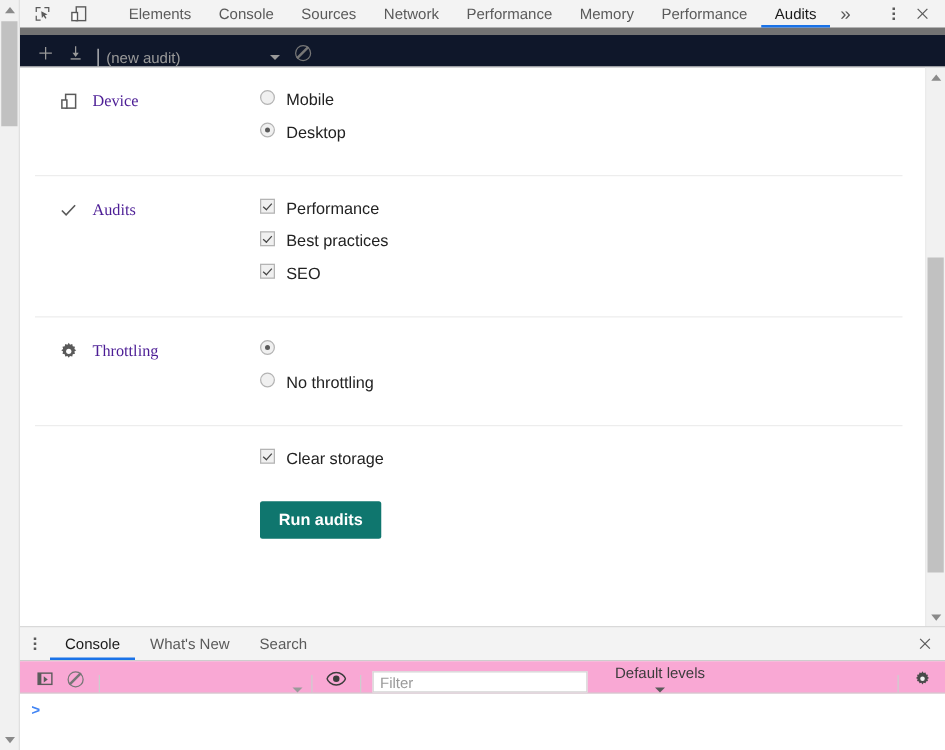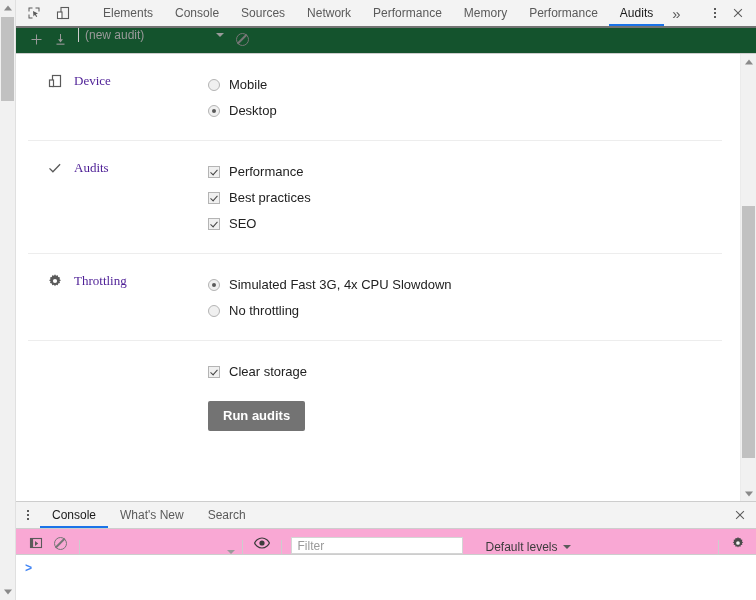--- a/index.html
+++ b/index.html
@@ -49,21 +49,21 @@
     position: absolute; left: 16px; top: 0;
     width: 740px; height: 600px;
     background: #ffffff;
   }
 
   
   .tabbar {
     position: relative;
     height: 28px;
     background: #f3f3f3;
-    border-bottom: 2px solid #737373;
+    border-bottom: 6px solid #737373;
     display: flex;
     align-items: stretch;
     box-sizing: border-box;
   }
   .tb-icons {
     display: flex; align-items: center;
     padding: 0 4px 0 6px;
     gap: 5px;
   }
   .tb-iconbtn {
@@ -119,23 +119,23 @@
   .xbtn::before, .xbtn::after {
     content: ""; position: absolute; left: 50%; top: 50%;
     width: 11px; height: 1px; background: #5a5a5a;
   }
   .xbtn::before { transform: translate(-50%,-50%) rotate(45deg); }
   .xbtn::after  { transform: translate(-50%,-50%) rotate(-45deg); }
 
   
   .audit-toolbar {
     height: 26px;
-    background: #14532d;
+    background: #0f172a;
     border-bottom: 1px solid #cdcdcd;
-    display: flex; align-items: flex-start;
+    display: flex; align-items: flex-end;
     padding-left: 8px;
     box-sizing: border-box;
   }
   .at-btn {
     width: 24px; height: 22px;
     display: flex; align-items: center; justify-content: center;
     cursor: pointer;
   }
   .at-sep { width: 1px; height: 14px; background: #cdcdcd; margin: 0 6px; }
   .at-select {
@@ -186,21 +186,21 @@
     flex: none;
   }
   .sec-title {
     font-size: 13px; color: #4c1d95;
     line-height: 18px;
     font-family: Liberation Serif, serif;
   }
   .sec-body { flex: 1; }
 
   .opt-row {
-    display: flex; align-items: center;
+    display: flex; align-items: flex-start;
     height: 26px;
     cursor: pointer;
   }
   .opt-label {
     font-size: 13px; color: #222;
     margin-left: 9px;
     line-height: 16px;
   }
 
   
@@ -236,21 +236,21 @@
     transform: rotate(42deg);
   }
   .checkbox.focused {
     outline: 2px solid #a8c7fa;
     background: #cfe0fb;
   }
 
   .run-row { padding-top: 16px; }
   .run-btn {
     display: inline-block;
-    background: #737373;
+    background: #0f766e;
     color: #ffffff;
     font-size: 13px;
     font-weight: bold;
     padding: 7px 15px 8px;
     border: none;
     border-radius: 2px;
     cursor: pointer;
     font-family: "Liberation Sans", sans-serif;
   }
 
@@ -341,20 +341,21 @@
     padding: 0 5px;
     font-size: 12px; color: #9a9a9a;
     margin-left: 2px;
     cursor: text;
   }
   .cb-levels {
     display: flex; align-items: center; gap: 5px;
     font-size: 12px; color: #3c3c3c;
     margin-left: 22px;
     cursor: pointer;
+    flex-direction: column;
   }
   .cb-levels .caret {
     width: 0; height: 0;
     border-left: 4px solid transparent;
     border-right: 4px solid transparent;
     border-top: 4px solid #5a5a5a;
   }
   .console-body {
     position: relative;
     height: 44px;
@@ -538,21 +539,20 @@
               <svg width="16" height="16" viewBox="0 0 16 16">
                 <path d="M8 1.2l1 1.5 1.8-.5.4 1.8 1.8.4-.5 1.8 1.5 1-1.5 1 .5 1.8-1.8.4-.4 1.8-1.8-.5-1 1.5-1-1.5-1.8.5-.4-1.8-1.8-.4.5-1.8-1.5-1 1.5-1-.5-1.8 1.8-.4.4-1.8 1.8.5z" fill="#5a5a5a"></path>
                 <circle cx="8" cy="8" r="2.1" fill="#ffffff"></circle>
               </svg>
             </span>
             <span class="sec-title">Throttling</span>
           </div>
           <div class="sec-body">
             <div class="opt-row">
               <span class="radio checked"></span>
-              <span class="opt-label">Simulated Fast 3G, 4x CPU Slowdown</span>
             </div>
             <div class="opt-row">
               <span class="radio"></span>
               <span class="opt-label">No throttling</span>
             </div>
           </div>
         </div>
 
         <div class="section last">
           <div class="sec-head"></div>

